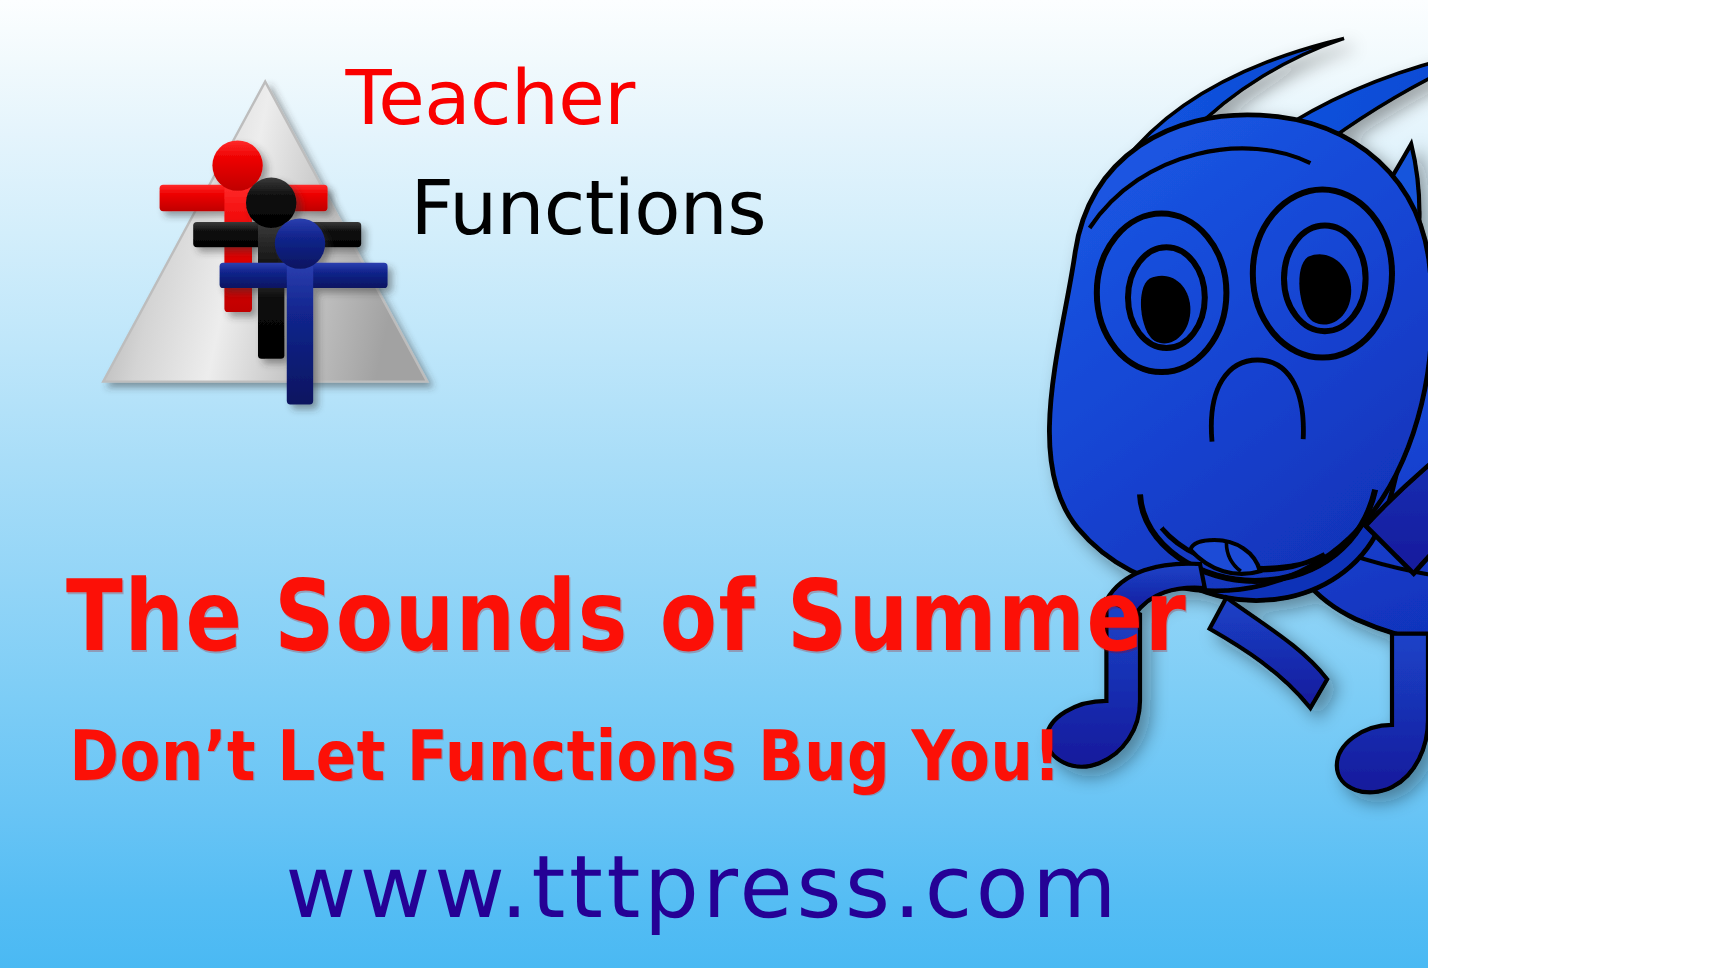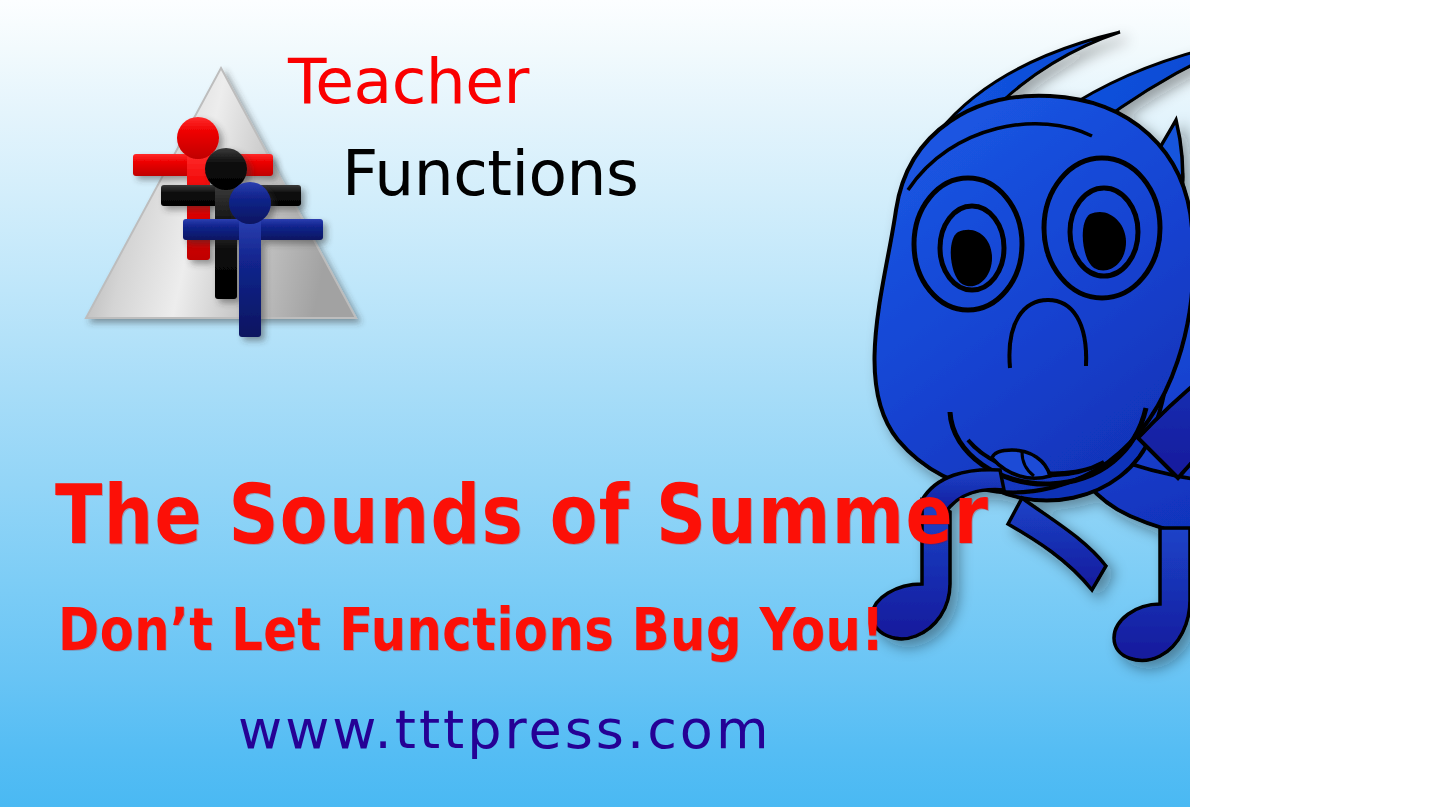--- a/index.html
+++ b/index.html
@@ -96,21 +96,21 @@
     transform: scaleX(0.95);
     transform-origin: left top;
     text-shadow: 1px 1px 0 rgba(170,0,0,0.22);
   }
   #weburl {
     position: absolute;
     left: 238px;
     top: 703px;
     font-family: "DejaVu Sans", sans-serif;
     font-weight: 400;
-    font-size: 54px;
+    font-size: 72px;
     line-height: 1;
     color: #250195;
     letter-spacing: 3px;
     white-space: nowrap;
   }
 
   
   #cricket {
     position: absolute;
     left: 700px;

